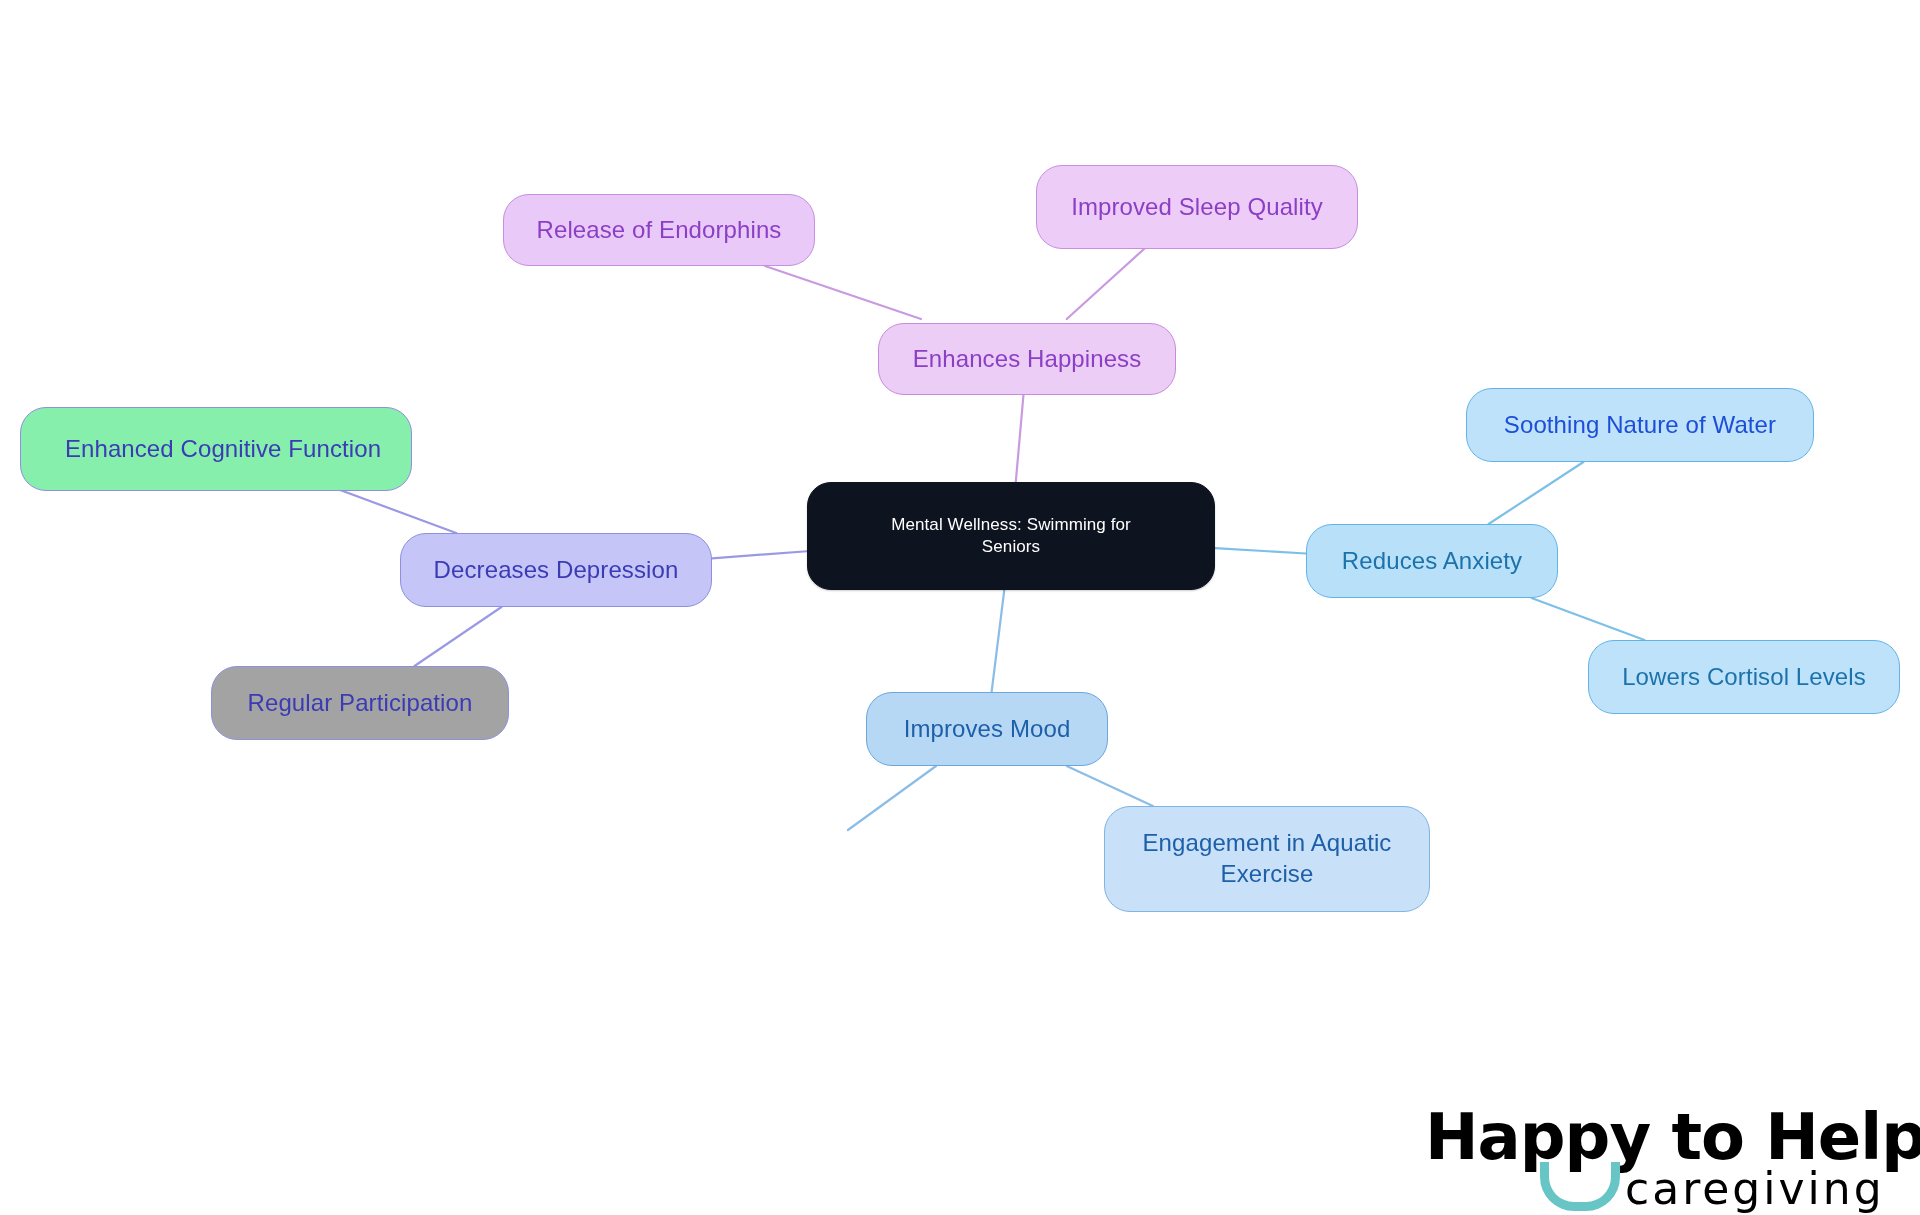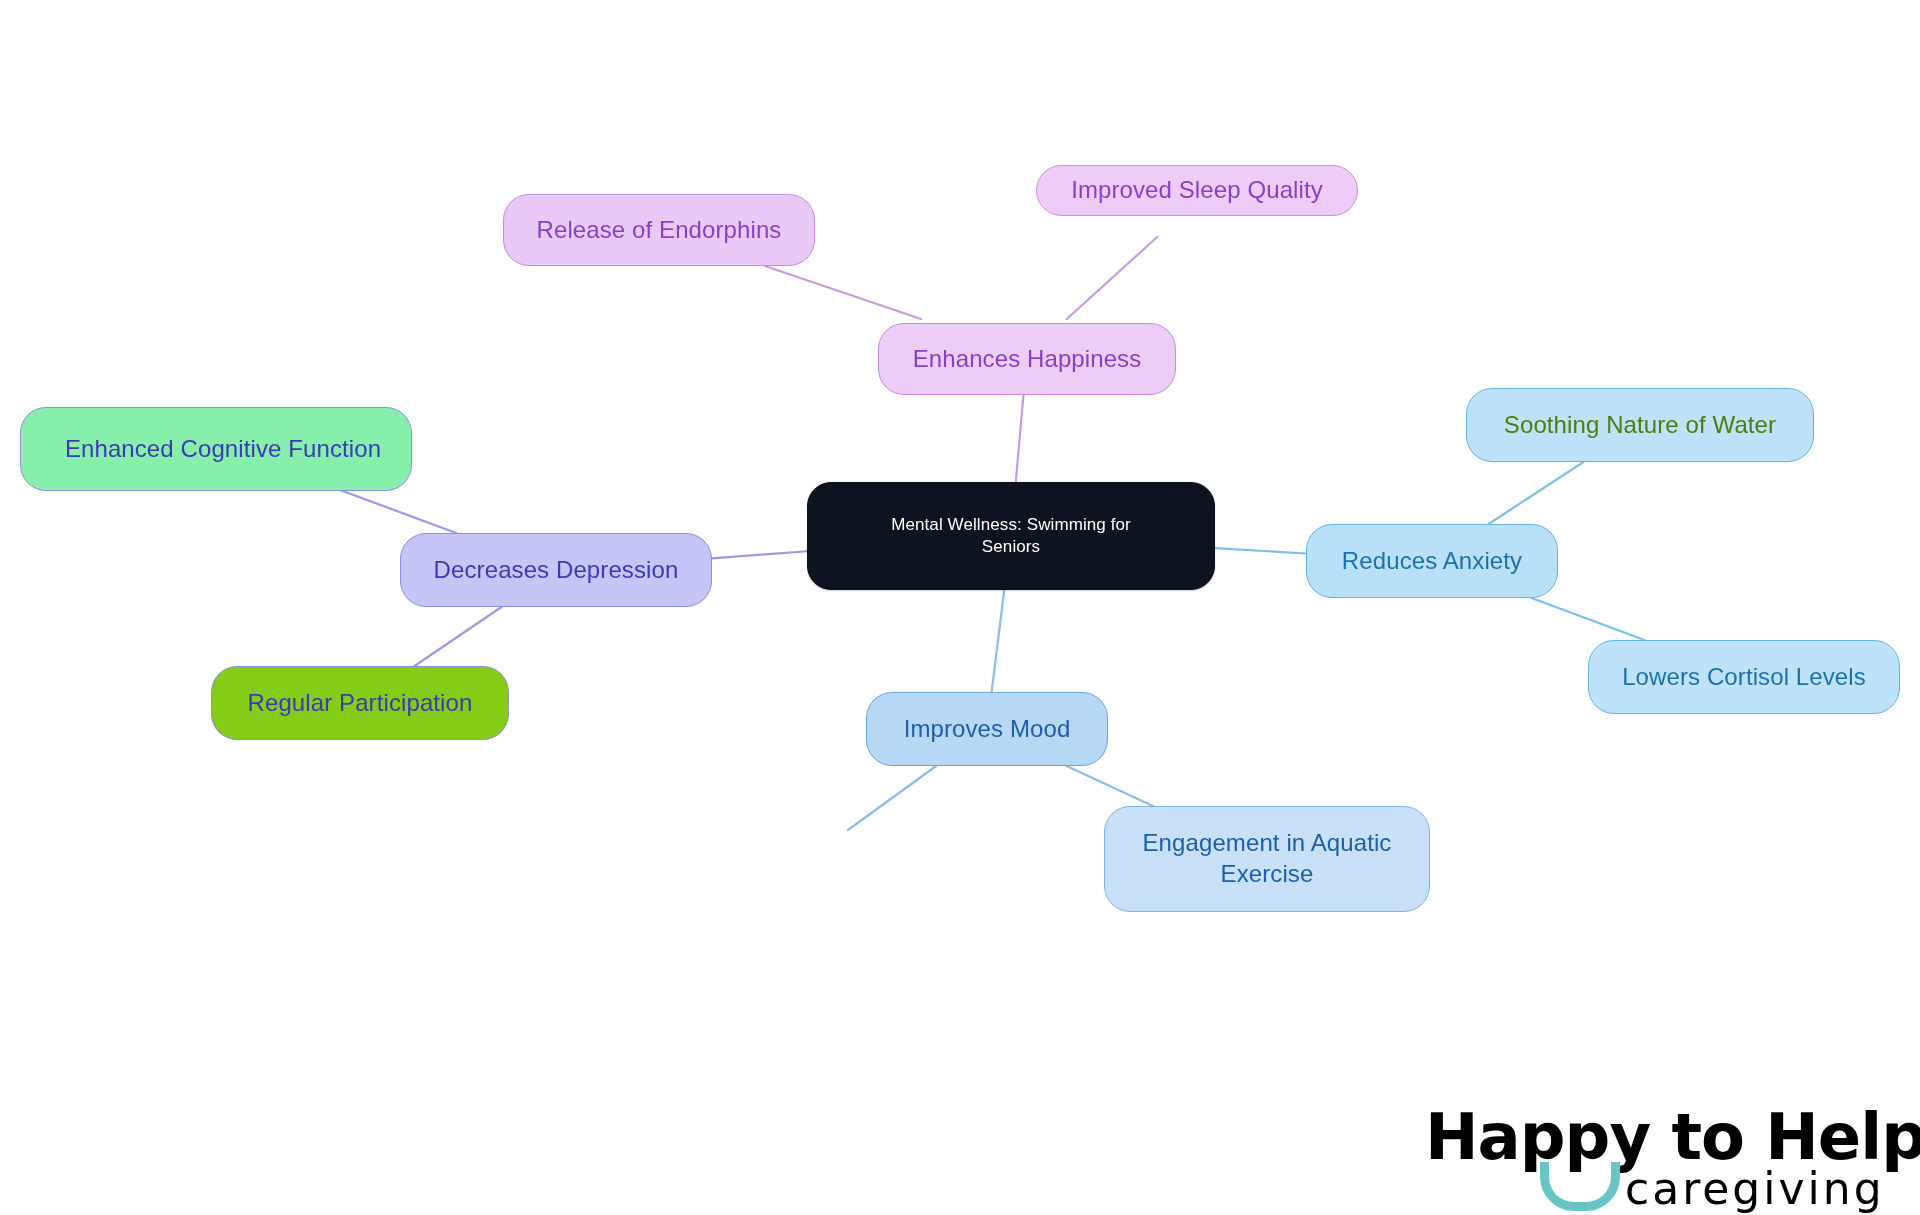--- a/index.html
+++ b/index.html
@@ -112,28 +112,28 @@
       <line x1="1004.2849740932643" y1="590" x2="991.6010362694301" y2="692" stroke="#8bbde6" stroke-width="2.2" stroke-linecap="round"></line>
       <line x1="936.0579710144928" y1="766" x2="847.9420289855072" y2="830" stroke="#8bbde6" stroke-width="2.2" stroke-linecap="round"></line>
       <line x1="1066.6923076923076" y1="766" x2="1152.8461538461538" y2="806" stroke="#8bbde6" stroke-width="2.2" stroke-linecap="round"></line>
     </svg>
 
   <div class="node node-root" style="left: 807px; top: 482px; width: 408px; height: 108px; background: rgb(14, 19, 32); color: rgb(255, 255, 255);">Mental Wellness: Swimming for
 Seniors</div>
 
   <div class="node node-branch" style="left: 878px; top: 323px; width: 298px; height: 72px; background: rgb(236, 205, 246); color: rgb(139, 63, 196); border-color: rgb(200, 138, 224);">Enhances Happiness</div>
   <div class="node node-leaf" style="left: 503px; top: 194px; width: 312px; height: 72px; background: rgb(233, 201, 247); color: rgb(139, 63, 196); border-color: rgb(199, 142, 226);">Release of Endorphins</div>
-  <div class="node node-leaf" style="left: 1036px; top: 165px; width: 322px; height: 51px; background: rgb(237, 205, 248); color: rgb(139, 63, 196); border-color: rgb(199, 142, 226);">Improved Sleep Quality</div>
+  <div class="node node-leaf" style="left: 1036px; top: 165px; width: 322px; height: 84px; background: rgb(237, 205, 248); color: rgb(139, 63, 196); border-color: rgb(199, 142, 226);">Improved Sleep Quality</div>
 
   <div class="node node-branch" style="left: 400px; top: 533px; width: 312px; height: 74px; background: rgb(197, 198, 247); color: rgb(59, 59, 181); border-color: rgb(143, 143, 224);">Decreases Depression</div>
   <div class="node node-leaf" style="left: 20px; top: 407px; width: 392px; height: 84px; background: #86efac; color: rgb(59, 59, 181); border-color: rgb(143, 143, 224); padding-left: 28px;">Enhanced Cognitive Function</div>
-  <div class="node node-leaf" style="left: 211px; top: 666px; width: 298px; height: 74px; background: #84cc16; color: rgb(59, 59, 181); border-color: rgb(143, 143, 224);">Regular Participation</div>
+  <div class="node node-leaf" style="left: 211px; top: 666px; width: 298px; height: 74px; background: #a3a3a3; color: rgb(59, 59, 181); border-color: rgb(143, 143, 224);">Regular Participation</div>
 
   <div class="node node-branch" style="left: 1306px; top: 524px; width: 252px; height: 74px; background: rgb(185, 224, 249); color: rgb(28, 115, 171); border-color: rgb(99, 180, 230);">Reduces Anxiety</div>
-  <div class="node node-leaf" style="left: 1466px; top: 388px; width: 348px; height: 74px; background: rgb(191, 226, 251); color: #4d7c0f; border-color: rgb(99, 180, 230);">Soothing Nature of Water</div>
+  <div class="node node-leaf" style="left: 1466px; top: 388px; width: 348px; height: 74px; background: rgb(191, 226, 251); color: #1d4ed8; border-color: rgb(99, 180, 230);">Soothing Nature of Water</div>
   <div class="node node-leaf" style="left: 1588px; top: 640px; width: 312px; height: 74px; background: rgb(191, 226, 251); color: rgb(28, 115, 171); border-color: rgb(99, 180, 230);">Lowers Cortisol Levels</div>
 
   <div class="node node-branch" style="left: 866px; top: 692px; width: 242px; height: 74px; background: rgb(183, 216, 245); color: rgb(29, 95, 168); border-color: rgb(107, 166, 221);">Improves Mood</div>
   <div class="node node-leaf" style="left: 1104px; top: 806px; width: 326px; height: 106px; background: rgb(200, 224, 248); color: rgb(29, 95, 168); border-color: rgb(127, 181, 226);">Engagement in Aquatic
 Exercise</div>
 
   <div class="logo">
     <div class="logo-main"><span>Ha</span><span>pp</span><span>y</span><span> to Help</span></div>
     <div class="logo-smile"></div>
     <div class="logo-sub">caregiving</div>

